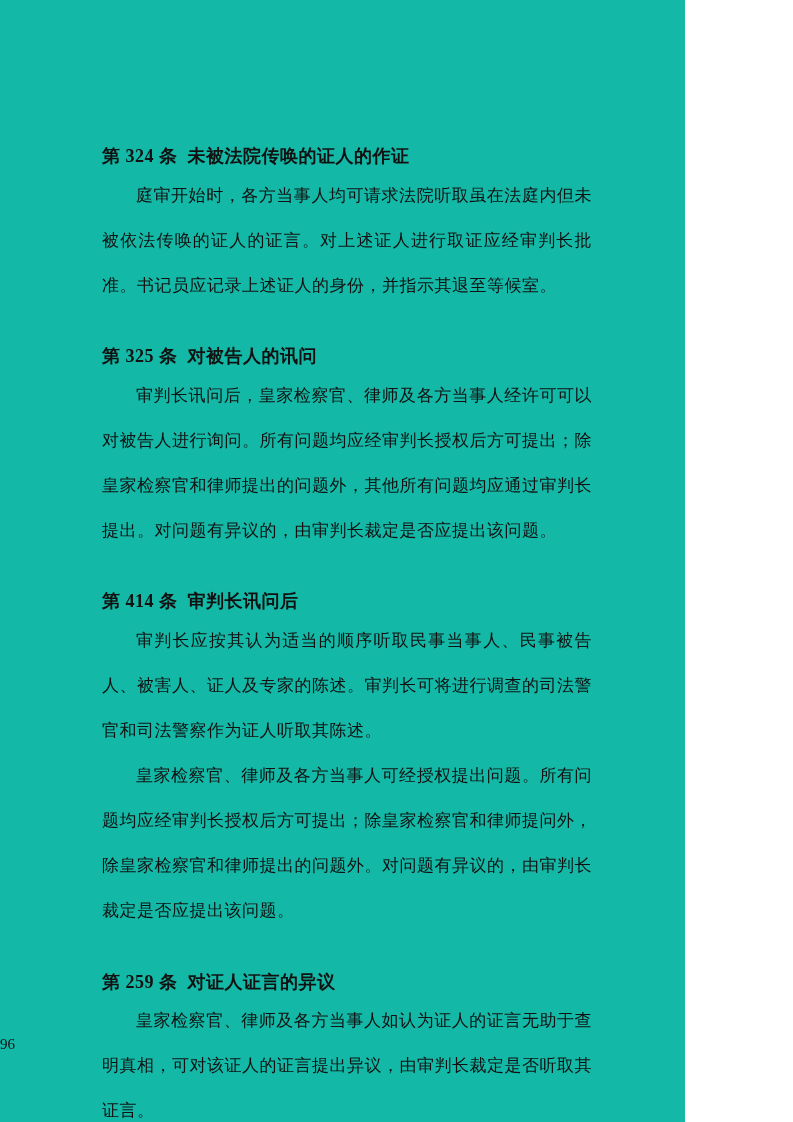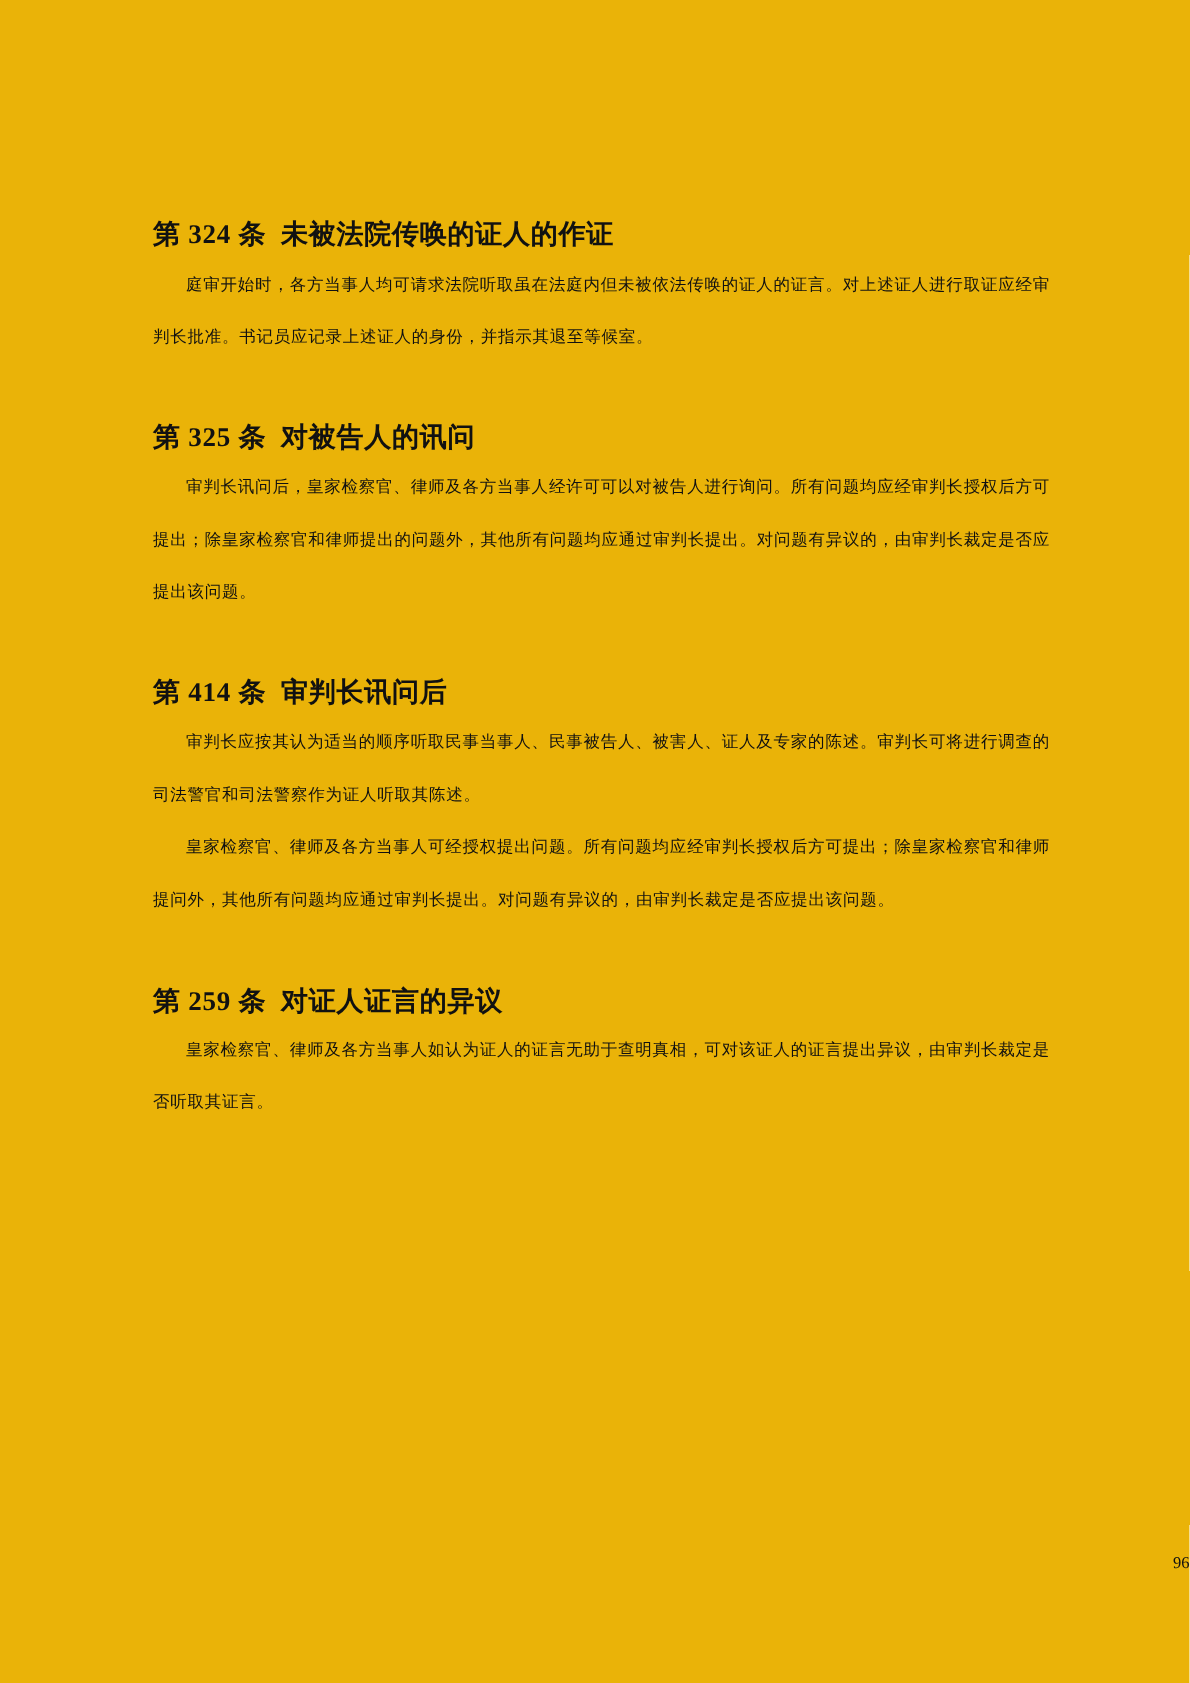--- a/index.html
+++ b/index.html
@@ -6,23 +6,23 @@
   html, body {
     width: 793px;
     height: 1122px;
     background: #ffffff;
     font-family: "Liberation Serif", "DejaVu Serif", serif;
     color: #111111;
     overflow: hidden;
   }
   .page {
     position: relative;
-    width: 793px;
+    width: 685px;
     height: 1122px;
-    background: #eab308;
+    background: #14b8a6;
     padding-left: 42px;
   }
   .content {
     position: absolute;
     left: 102px;
     right: 93px;
     top: 140px;
   }
   .article {
     margin-bottom: 32.6px; 
@@ -31,35 +31,35 @@
     font-size: 18px;
     font-weight: bold;
     line-height: 32.6px;
     white-space: nowrap;
     letter-spacing: 0.5px;
   }
   .article-heading .article-title {
     margin-left: 0.55em;
   }
   .article p {
-    font-size: 11px;
-    line-height: 35px;
+    font-size: 17px;
+    line-height: 45px;
     text-align: justify;
     text-justify: inter-character;
     text-indent: 2em;
     word-break: break-all;
     letter-spacing: 0.5px;
   }
   .page-number {
     position: absolute;
     top: 1036px;
     left: 0;
     width: 100%;
-    text-align: right;
-    font-size: 11px;
+    text-align: left;
+    font-size: 15px;
     color: #111111;
   }
 </style>
 </head>
 <body>
 
 <div class="page">
   <main class="content">
 
     <section class="article">
@@ -68,21 +68,21 @@
     </section>
 
     <section class="article">
       <h2 class="article-heading"><span class="article-num">第 325 条</span><span class="article-title">对被告人的讯问</span></h2>
       <p>审判长讯问后，皇家检察官、律师及各方当事人经许可可以对被告人进行询问。所有问题均应经审判长授权后方可提出；除皇家检察官和律师提出的问题外，其他所有问题均应通过审判长提出。对问题有异议的，由审判长裁定是否应提出该问题。</p>
     </section>
 
     <section class="article">
       <h2 class="article-heading"><span class="article-num">第 414 条</span><span class="article-title">审判长讯问后</span></h2>
       <p>审判长应按其认为适当的顺序听取民事当事人、民事被告人、被害人、证人及专家的陈述。审判长可将进行调查的司法警官和司法警察作为证人听取其陈述。</p>
-      <p>皇家检察官、律师及各方当事人可经授权提出问题。所有问题均应经审判长授权后方可提出；除皇家检察官和律师提问外，其他所有问题均应通过审判长提出。对问题有异议的，由审判长裁定是否应提出该问题。</p>
+      <p>皇家检察官、律师及各方当事人可经授权提出问题。所有问题均应经审判长授权后方可提出；除皇家检察官和律师提问外，除皇家检察官和律师提出的问题外。对问题有异议的，由审判长裁定是否应提出该问题。</p>
     </section>
 
     <section class="article">
       <h2 class="article-heading"><span class="article-num">第 259 条</span><span class="article-title">对证人证言的异议</span></h2>
       <p>皇家检察官、律师及各方当事人如认为证人的证言无助于查明真相，可对该证人的证言提出异议，由审判长裁定是否听取其证言。</p>
     </section>
 
 
   </main>
 

